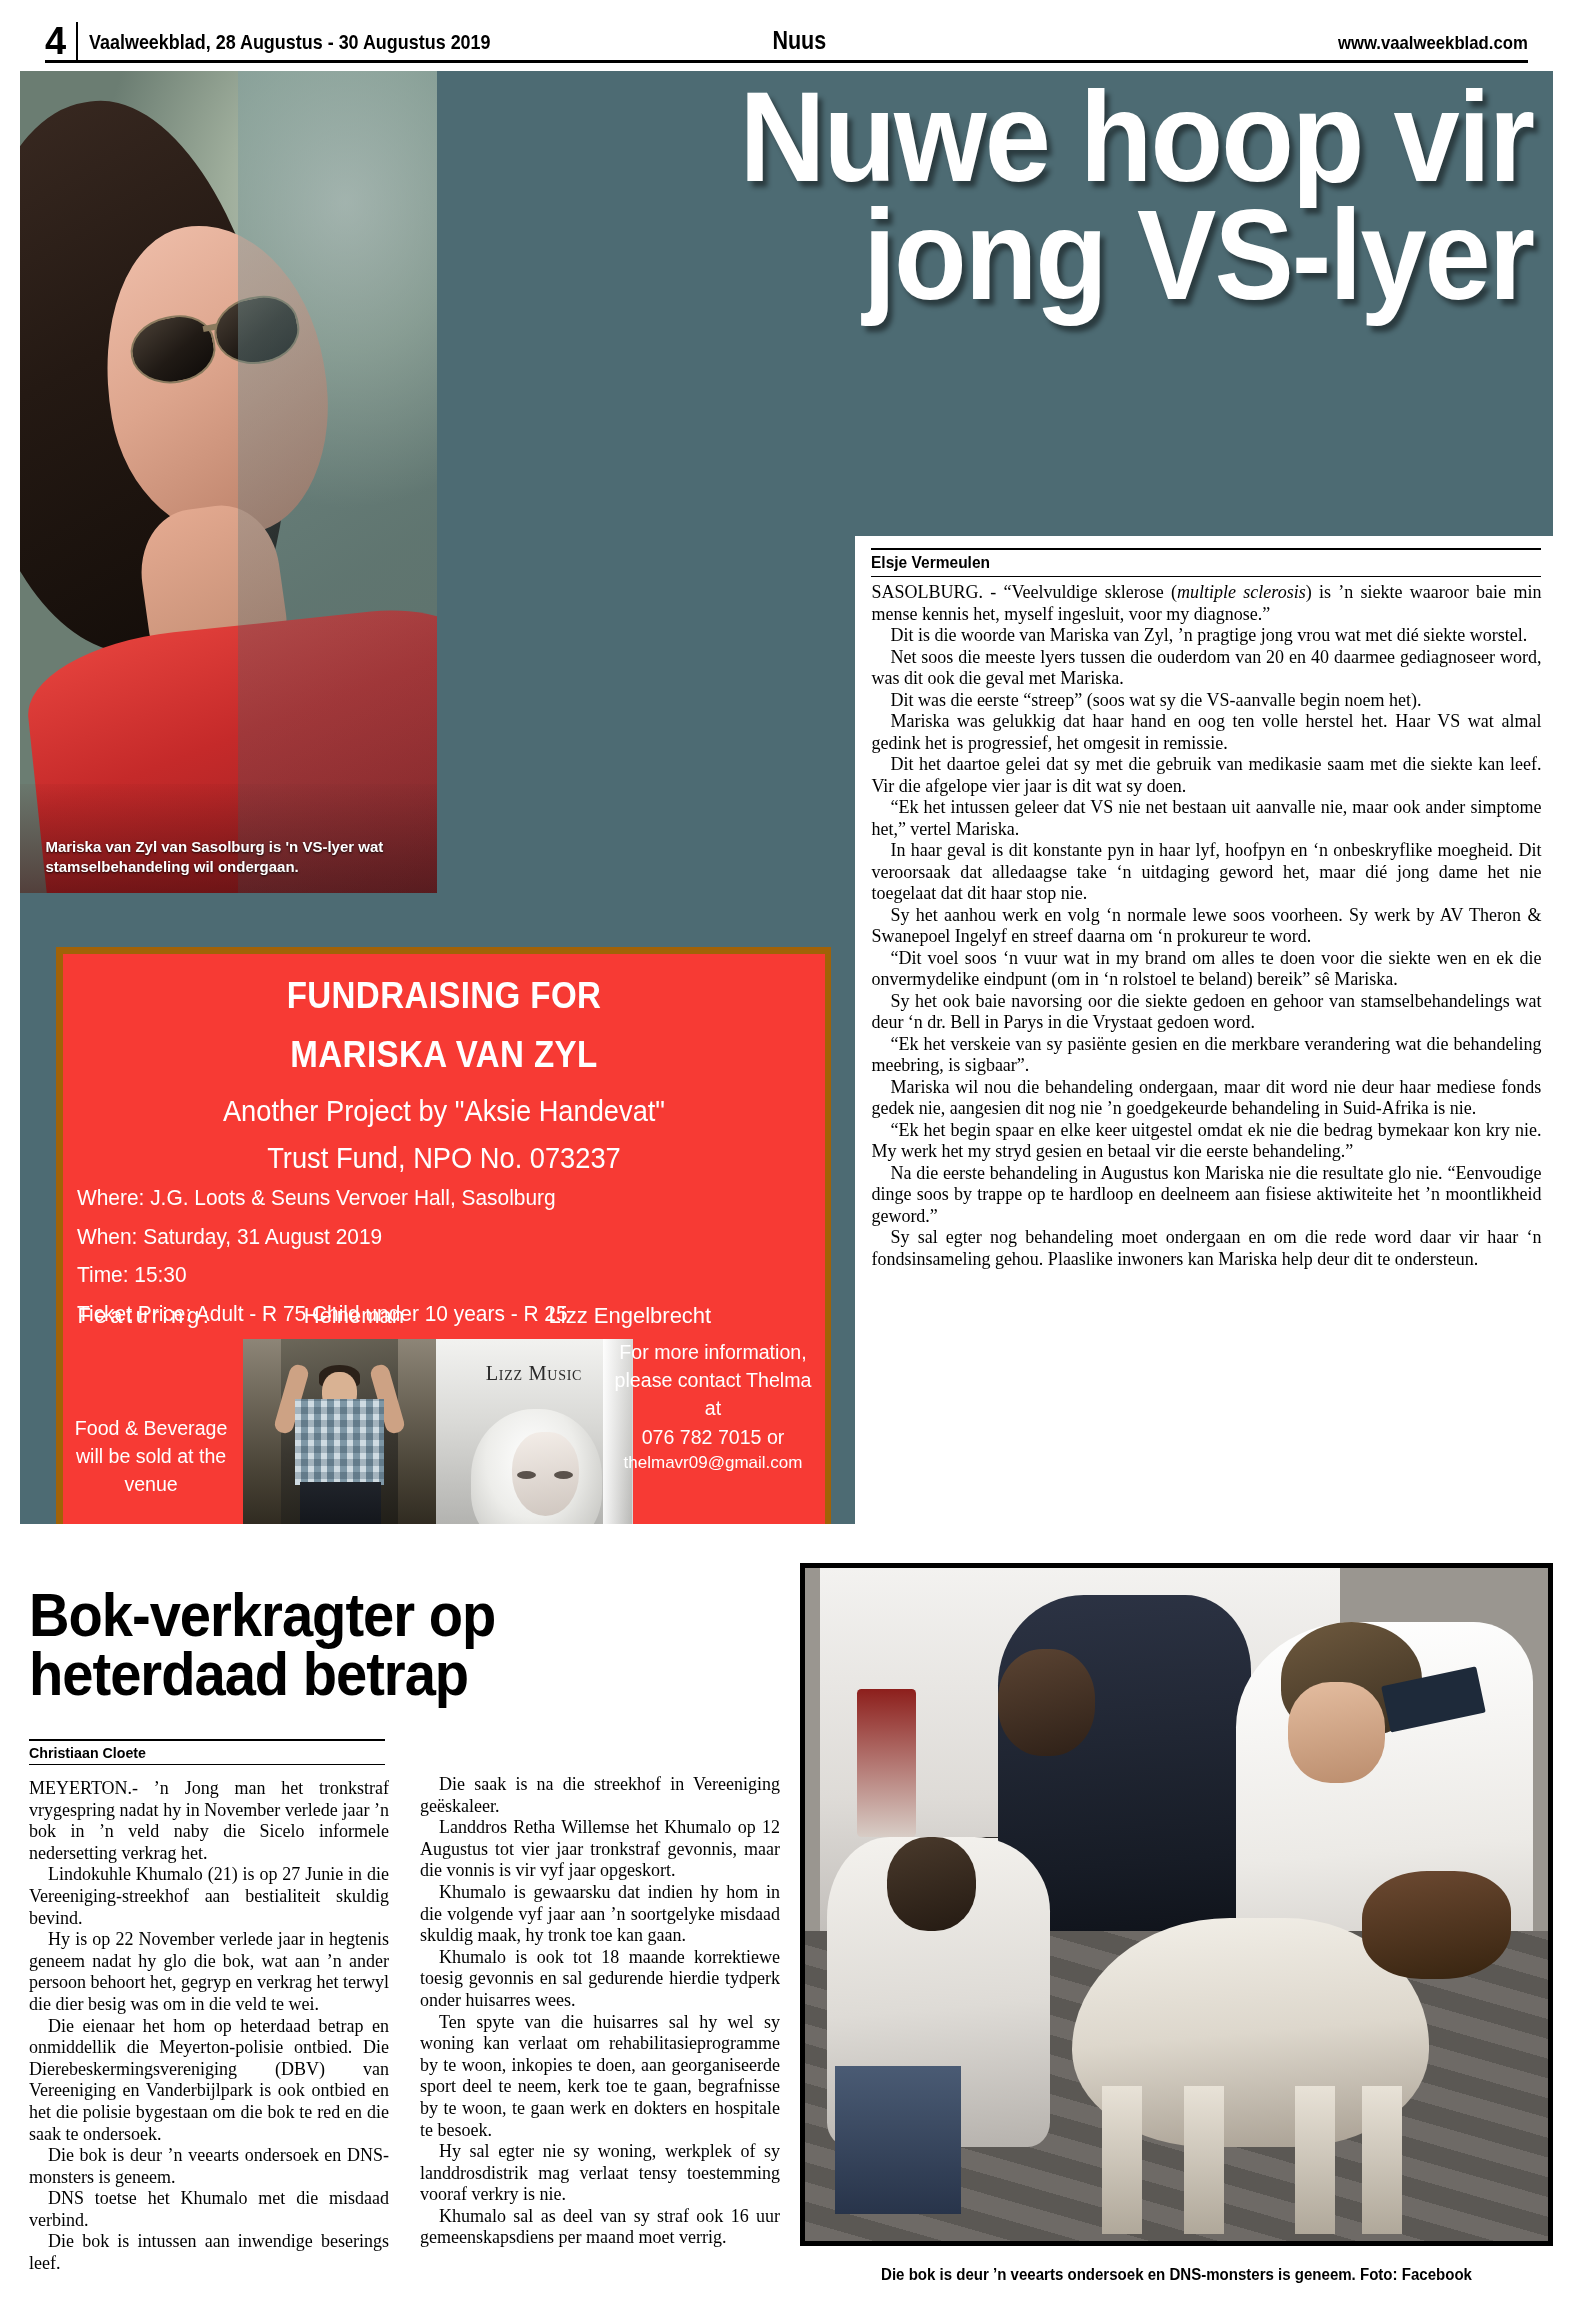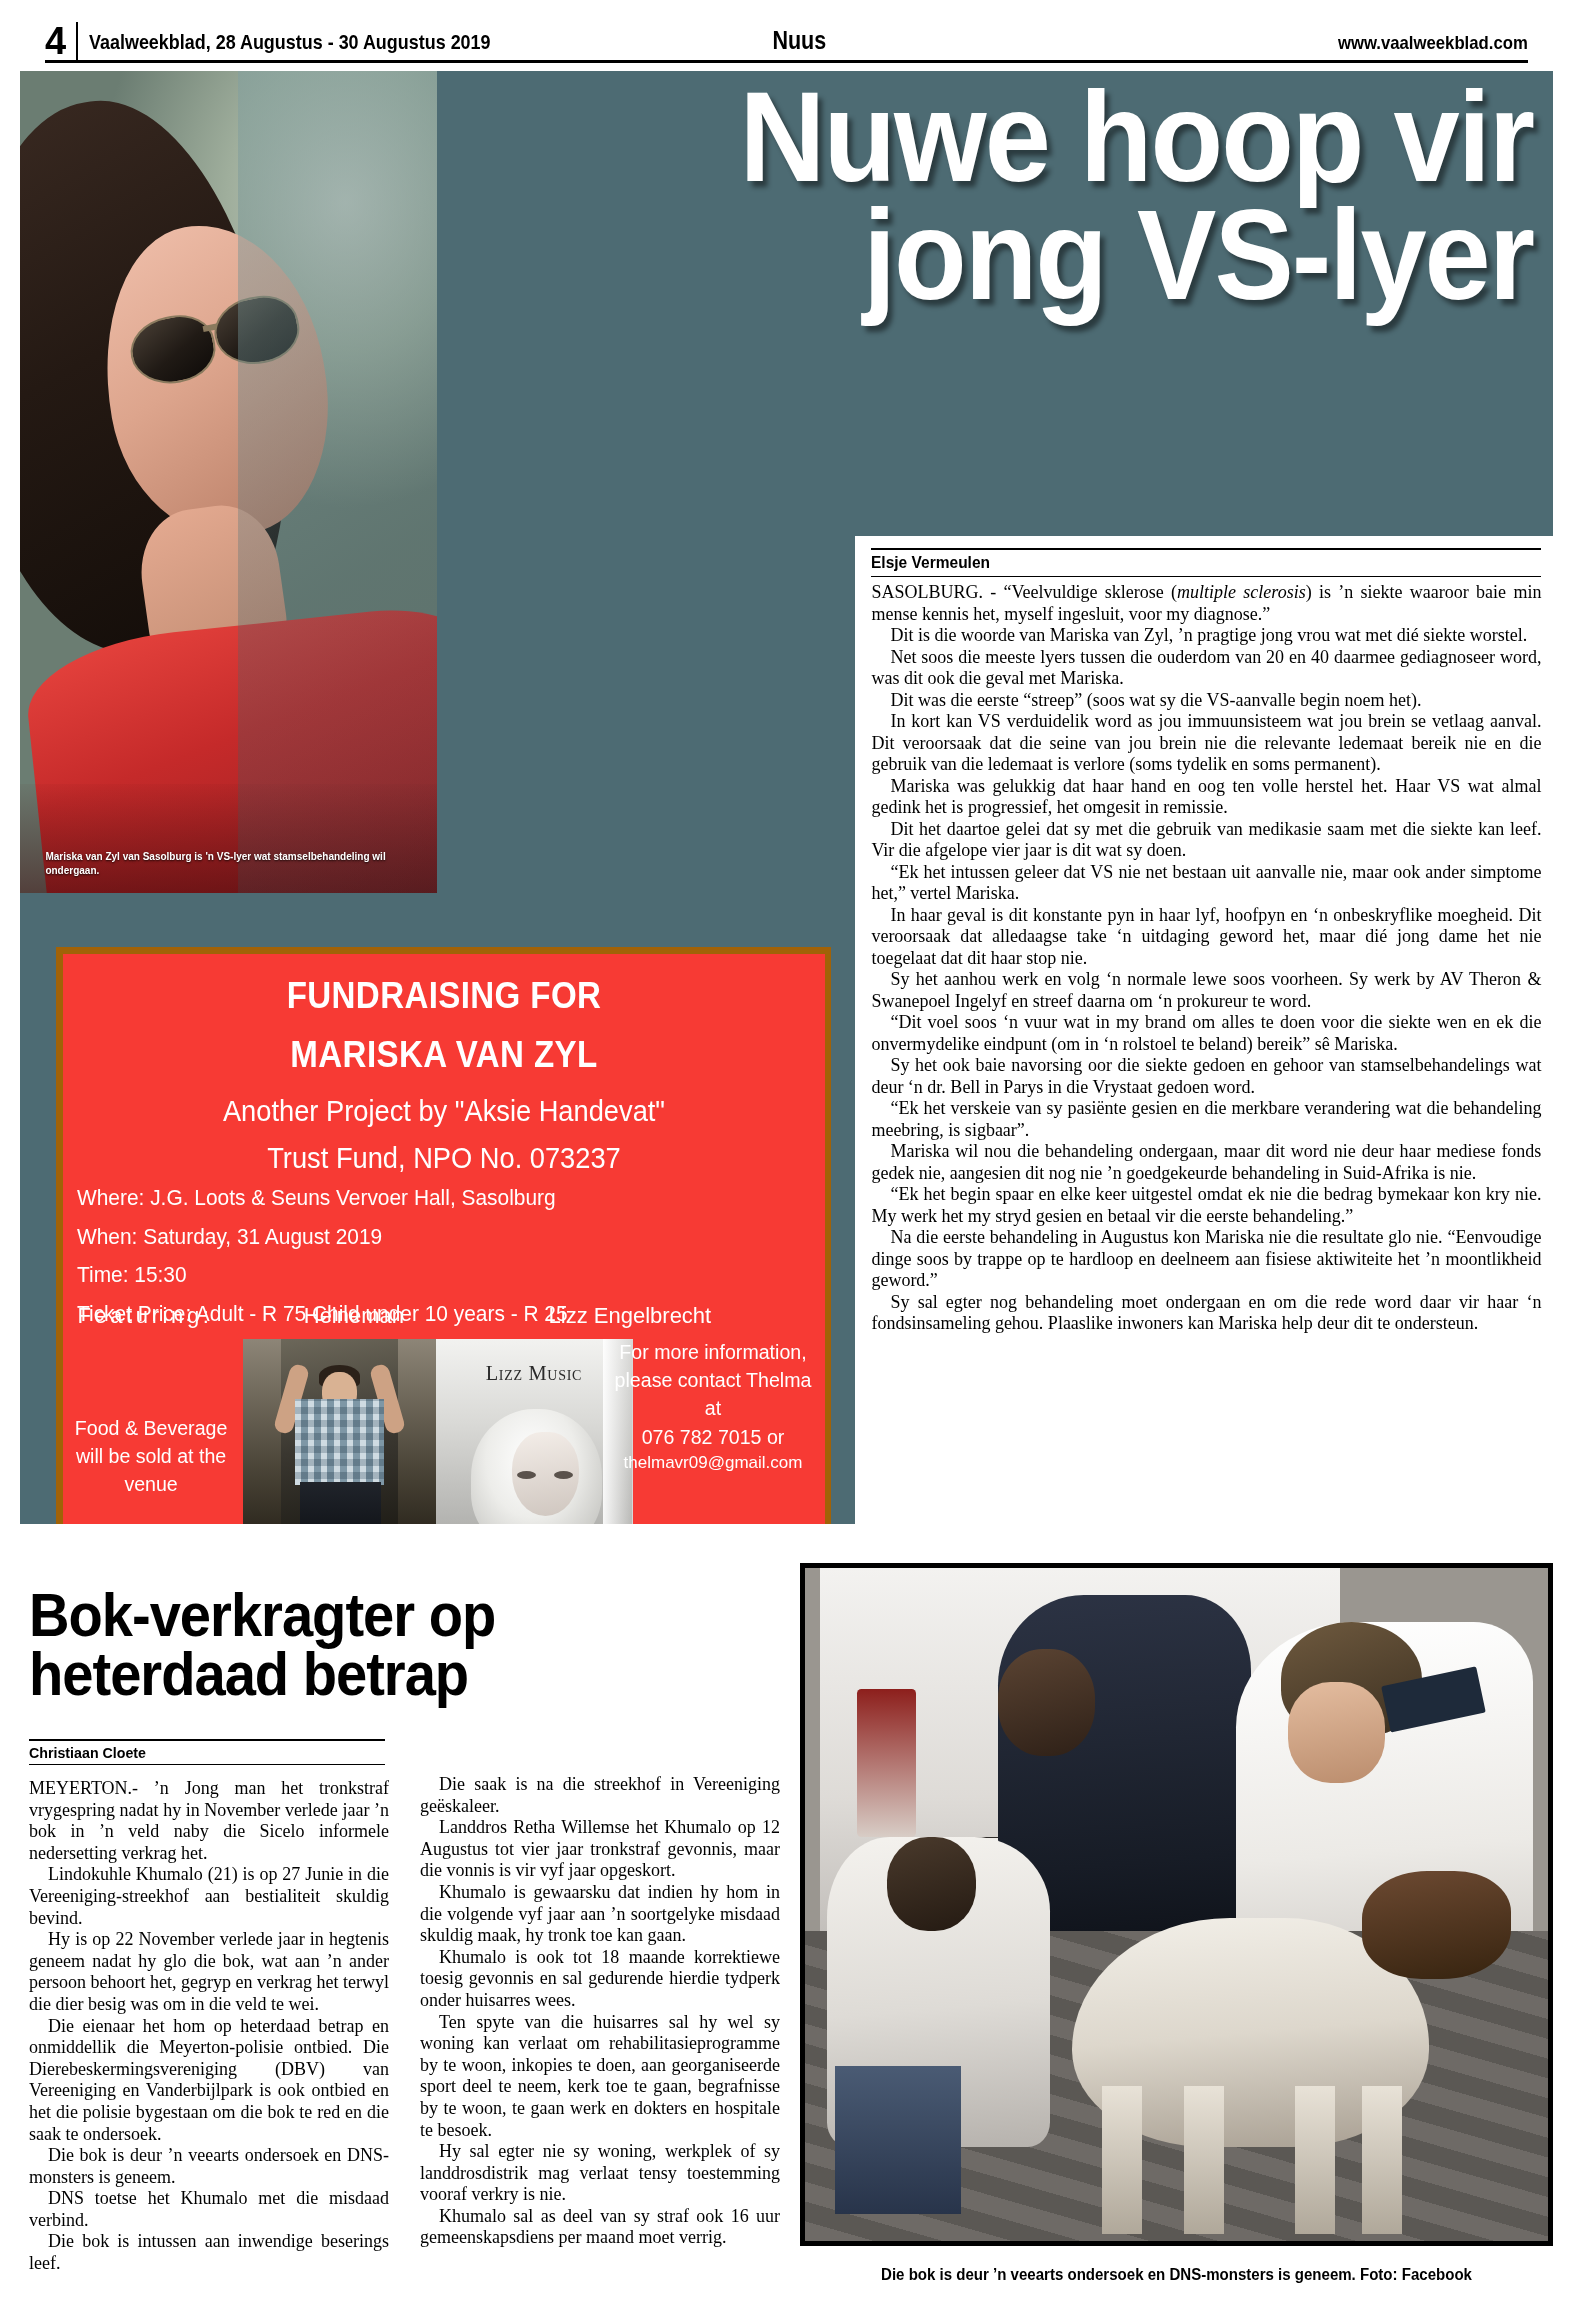--- a/index.html
+++ b/index.html
@@ -173,21 +173,21 @@
     position: absolute;
     left: 218px; top: 0; width: 218px; height: 822px;
     background: linear-gradient(150deg, rgba(130,160,160,0.55) 0%, rgba(70,100,108,0.30) 60%, rgba(40,60,66,0.22) 100%);
   }
   .hero-photo .caption {
     position: absolute;
     left: 25px; bottom: 16px;
     right: 22px;
     font-family: "Liberation Sans", sans-serif;
     font-weight: bold;
-    font-size: 10px;
+    font-size: 15px;
     line-height: 1.35;
     color: #ffffff;
     text-shadow: 0 0.7px 2.2px rgba(0,0,0,0.85);
   }
 
   
   .headline {
     position: absolute;
     left: 393px;
     top: 7.3px;
@@ -617,21 +617,20 @@
 
   <div class="article-box">
     <div class="byline">
       <span class="byline-name">Elsje Vermeulen</span>
     </div>
     <div class="body-copy" id="feature-body">
         <p class="lead">SASOLBURG. -  “Veelvuldige sklerose (<em>multiple sclerosis</em>) is ’n siekte waaroor baie min mense kennis het, myself ingesluit, voor my diagnose.”</p>
         <p>Dit is die woorde van Mariska van Zyl, ’n pragtige jong vrou wat met dié siekte worstel.</p>
         <p>Net soos die meeste lyers tussen die ouderdom van 20 en 40 daarmee gediagnoseer word, was dit ook die geval met Mariska.</p>
         <p>Dit was die eerste “streep” (soos wat sy die VS-aanvalle begin noem het).</p>
-        <p>In kort kan VS verduidelik word as jou immuunsisteem wat jou brein se vetlaag aanval. Dit veroorsaak dat die seine van jou brein nie die relevante ledemaat bereik nie en die gebruik van die ledemaat is verlore (soms tydelik en soms permanent).</p>
         <p>Mariska was gelukkig dat haar hand en oog ten volle herstel het. Haar VS wat almal gedink het is progressief, het omgesit in remissie.</p>
         <p>Dit het daartoe gelei dat sy met die gebruik van medikasie saam met die siekte kan leef. Vir die afgelope vier jaar is dit wat sy doen.</p>
         <p>“Ek het intussen geleer dat VS nie net bestaan uit aanvalle nie, maar ook ander simptome het,” vertel Mariska.</p>
         <p>In haar geval is dit konstante pyn in haar lyf, hoofpyn en ‘n onbeskryflike moegheid. Dit veroorsaak dat alledaagse take ‘n uitdaging geword het, maar dié jong dame het nie toegelaat dat dit haar stop nie.</p>
         <p>Sy het aanhou werk en volg ‘n normale lewe soos voorheen. Sy werk by AV Theron &amp; Swanepoel Ingelyf en streef daarna om ‘n prokureur te word.</p>
         <p>“Dit voel soos ‘n vuur wat in my brand om alles te doen voor die siekte wen en ek die onvermydelike eindpunt (om in ‘n rolstoel te beland) bereik” sê Mariska.</p>
         <p>Sy het ook baie navorsing oor die siekte gedoen en gehoor van stamselbehandelings wat deur ‘n dr. Bell in Parys in die Vrystaat gedoen word.</p>
         <p>“Ek het verskeie van sy pasiënte gesien en die merkbare verandering wat die behandeling meebring, is sigbaar”.</p>
         <p>Mariska wil nou die behandeling ondergaan, maar dit word nie deur haar mediese fonds gedek nie, aangesien dit nog nie ’n goedgekeurde behandeling in Suid-Afrika is nie.</p>
         <p>“Ek het begin spaar en elke keer uitgestel omdat ek nie die bedrag bymekaar kon kry nie. My werk het my stryd gesien en betaal vir die eerste behandeling.”</p>

